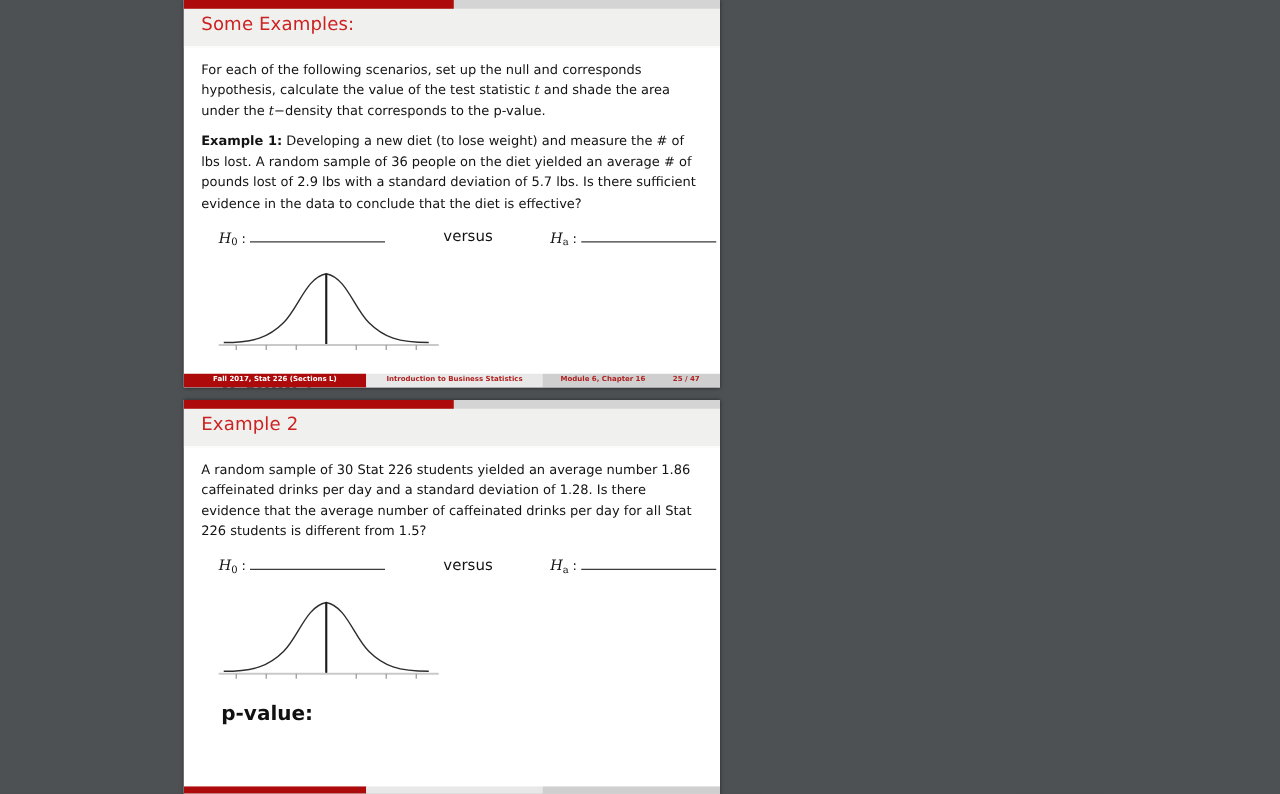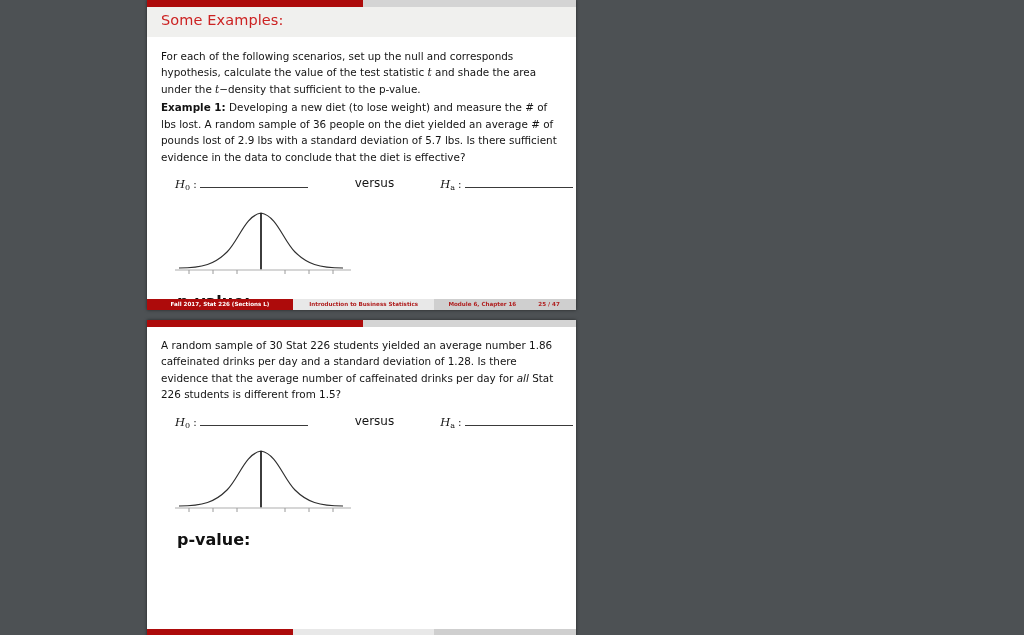--- a/index.html
+++ b/index.html
@@ -62,23 +62,23 @@
   }
 
   
   .body {
     padding: 10px 14px 0 14px;
     color: #131313;
     font-size: 10.4px;
     line-height: 1.58;
   }
   .para { margin: 0 0 0 0; text-align: left; }
-  .para + .para { margin-top: 2px; }
+  .para + .para { margin-top: 8px; }
   .b { font-weight: bold; }
-  .i { font-style: italic; }
+  .i { }
   .mathit {
     font-family: "DejaVu Serif", serif;
     font-style: italic;
   }
 
   
   .hypo-row {
     display: flex;
     align-items: flex-end;
     margin: 9px 0 0 0;
@@ -182,21 +182,21 @@
     <div class="progressbar">
       <div class="fill"></div>
     </div>
 
     <div class="titleband">
       <div class="title">Some Examples:</div>
     </div>
 
     <div class="body">
 
-      <p class="para"><span>For each of the following scenarios, set up the null and corresponds hypothesis, calculate the value of the test statistic </span><span class="mathit">t</span><span> and shade the area under the </span><span class="mathit">t</span><span>−density that sufficient to the p-value.</span></p>
+      <p class="para"><span>For each of the following scenarios, set up the null and corresponds hypothesis, calculate the value of the test statistic </span><span class="mathit">t</span><span> and shade the area under the </span><span class="mathit">t</span><span>−density that corresponds to the p-value.</span></p>
 
       <p class="para"><span class="b">Example 1:</span><span> Developing a new diet (to lose weight) and measure the # of lbs lost. A random sample of 36 people on the diet yielded an average # of pounds lost of 2.9 lbs with a standard deviation of 5.7 lbs. Is there sufficient evidence in the data to conclude that the diet is effective?</span></p>
 
       <div class="hypo-row">
         <span class="hypo">
           <span class="sym">H</span>
             <span class="sub">0</span>
             <span class="colon">:</span>
             <span class="blankline"></span>
         </span>
@@ -237,20 +237,23 @@
       </div>
     </div>
   </div>
 
   <div class="slide" id="slide-2">
 
     <div class="progressbar">
       <div class="fill"></div>
     </div>
 
+    <div class="titleband">
+      <div class="title">Example 2</div>
+    </div>
 
     <div class="body">
 
       <p class="para"><span>A random sample of 30 Stat 226 students yielded an average number 1.86 caffeinated drinks per day and a standard deviation of 1.28. Is there evidence that the average number of caffeinated drinks per day for </span><span class="i">all</span><span> Stat 226 students is different from 1.5?</span></p>
 
       <div class="hypo-row">
         <span class="hypo">
           <span class="sym">H</span>
             <span class="sub">0</span>
             <span class="colon">:</span>

